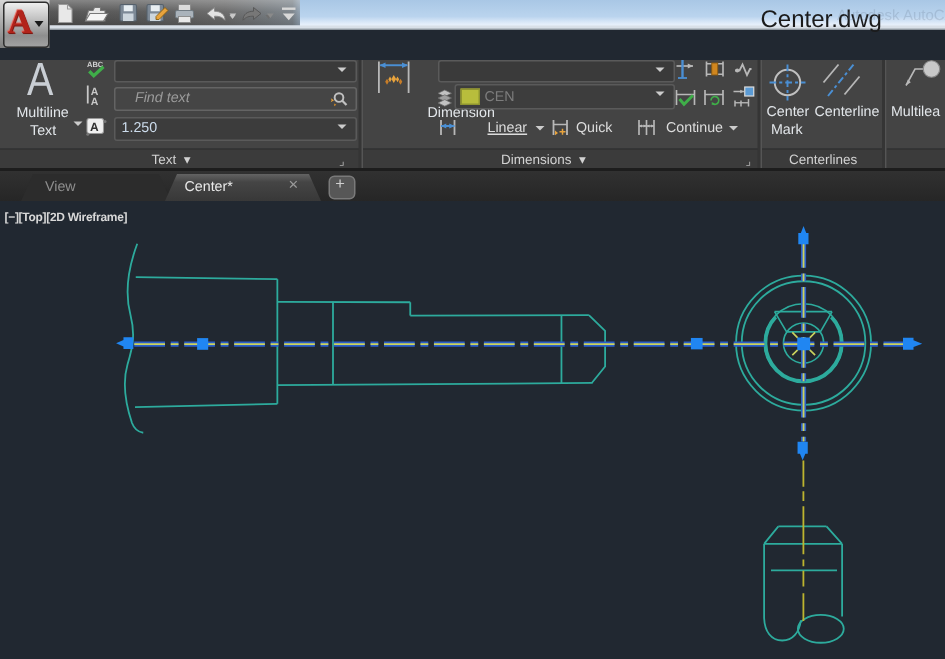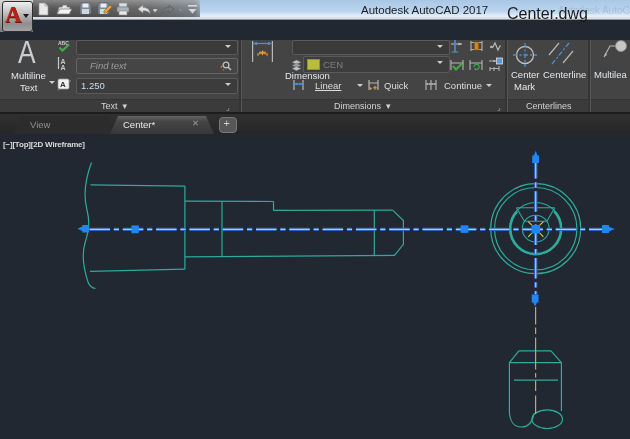--- a/index.html
+++ b/index.html
@@ -58,21 +58,20 @@
   #viewport{left:0;top:134px;width:630px;height:305px;background:#212831;}
   #vplabel{left:3px;top:140px;font-size:8px;font-weight:bold;color:#d8d8d8;letter-spacing:-0.2px;}
 </style>
 </head>
 <body>
 <div id="stage">
   <div class="abs" id="titlebar"></div>
   <div class="abs" id="qat"></div>
   <div class="abs" id="tb-line1"></div>
   <div class="abs" id="tb-line2"></div>
-  <div class="abs" id="title-text1">Autodesk AutoCAD 2017</div>
   <div class="abs" id="title-text2">Center.dwg</div>
   <div class="abs" id="infocenter">Autodesk AutoCAD 20</div>
   <div class="abs" id="qaticons"></div>
   <div class="abs" id="ribbon"></div>
   <div class="abs" id="ribbonfoot"></div>
   <div class="abs" id="ribbonedge"></div>
 
   <div class="psep" style="left:239px;"></div>
   <div class="psep" style="left:505px;"></div>
   <div class="psep" style="left:588px;"></div>
@@ -98,21 +97,21 @@
   <div class="abs" id="ic-dimbig"></div>
   <div class="biglabel" style="left:241px;top:70px;margin-left:44px;">Dimension</div>
   <div class="field" style="left:292px;top:40px;width:156px;height:13px;background:#3a3a3a;"></div>
   <div class="caret" style="left:437px;top:44.5px;"></div>
   <div class="abs" id="ic-layers"></div>
   <div class="field" style="left:303px;top:56px;width:145px;height:15px;background:#3d3d3d;"></div>
   <div class="abs" style="left:307px;top:59px;width:11px;height:9px;background:#b8bd3c;border:1px solid #8f9430;"></div>
   <div class="abs" style="left:323px;top:58.5px;font-size:9.5px;color:#7d7d7d;">CEN</div>
   <div class="caret" style="left:437px;top:61px;"></div>
   <div class="abs" id="ic-linear"></div>
-  <div class="btext" style="left:315px;top:80px;text-decoration:underline;">Linear</div>
+  <div class="btext" style="left:325px;top:80px;text-decoration:underline;">Linear</div>
   <div class="caret" style="left:357px;top:84px;border-top-width:3.5px;border-left-width:3px;border-right-width:3px;"></div>
   <div class="abs" id="ic-quick"></div>
   <div class="btext" style="left:384px;top:80px;">Quick</div>
   <div class="abs" id="ic-cont"></div>
   <div class="btext" style="left:444px;top:80px;">Continue</div>
   <div class="caret" style="left:486px;top:84px;border-top-width:3.5px;border-left-width:3px;border-right-width:3px;"></div>
   <div class="abs" id="ic-six"></div>
   <div class="ftext" style="left:334px;">Dimensions&nbsp;&nbsp;▾</div>
   <div class="launcher" style="left:497px;">⌟</div>
 

